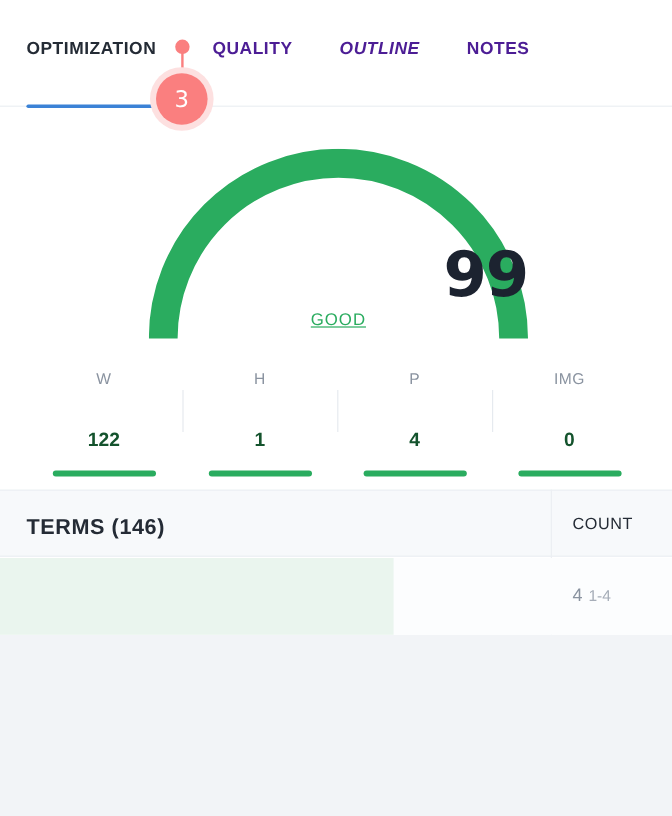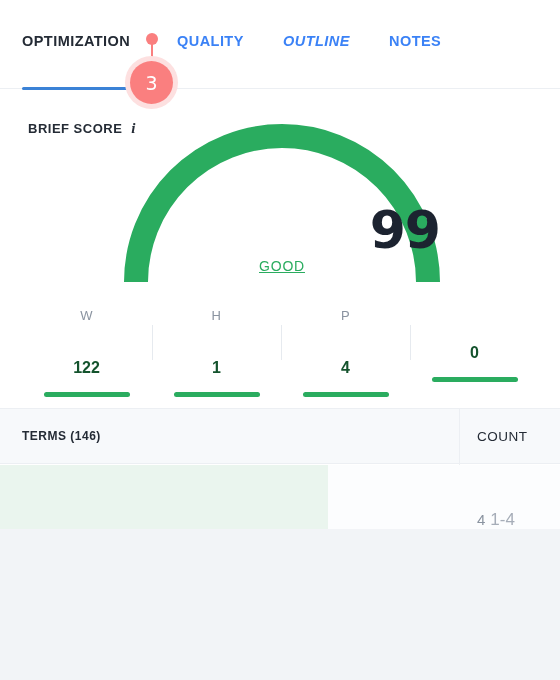--- a/index.html
+++ b/index.html
@@ -27,21 +27,21 @@
     position:absolute; left:0; top:0;
     width:560px; height:89px;
     border-bottom:1px solid #eceff3;
   }
   .tab {
     position:absolute;
     top:33px;
     font-size:14.5px;
     letter-spacing:0.45px;
     font-weight:700;
-    color:#3b82f6;
+    color:#4c1d95;
     white-space:nowrap;
     cursor:pointer;
   }
   .tab.active { color:#242b35; }
   .tab-underline {
     position:absolute;
     left:22px; top:87px;
     width:113px; height:3px;
     background:#3b82d6;
     border-radius:2px;
@@ -155,21 +155,21 @@
   }
   .thead {
     position:absolute; left:0; top:0;
     width:560px; height:56px;
     background:#f7f9fb;
     border-top:1px solid #eceff3;
     border-bottom:1px solid #eceff3;
   }
   .th-terms {
     position:absolute; left:22px; top:20px;
-    font-size:12px; font-weight:700;
+    font-size:18px; font-weight:700;
     letter-spacing:0.5px; color:#242b35;
   }
   .th-count {
     position:absolute; left:477px; top:20px;
     font-size:13.5px; font-weight:400;
     letter-spacing:0.5px; color:#242b35;
   }
   .col-divider {
     position:absolute; left:459px; top:0;
     width:1px; height:121px;
@@ -188,21 +188,21 @@
   }
   .td-term {
     position:absolute; left:22px; top:21px;
     font-size:16px; color:#6f7782; font-weight:400;
   }
   .td-count {
     position:absolute; left:477px; top:23px;
     font-size:15px; color:#8a93a0; font-weight:400;
     display:flex; align-items:baseline; gap:5px;
   }
-  .td-count .range { font-size:17px; color:#a6adb8;margin-top:22px; }
+  .td-count .range { font-size:13px; color:#a6adb8; }
 </style>
 </head>
 <body>
 
 <div id="root">
 
   <div class="panel">
 
     <div class="tabbar">
       <div class="tab active" style="left:22px;">OPTIMIZATION</div>
@@ -212,24 +212,20 @@
       <div class="tab-underline"></div>
     </div>
 
     <div class="pin-wrap">
       <div class="pin-dot"></div>
       <div class="pin-stem"></div>
       <div class="pin-halo"></div>
       <div class="pin-circle">3</div>
     </div>
 
-    <div class="brief-label">
-      <span>BRIEF SCORE</span>
-      <span class="info-icon">i</span>
-    </div>
 
     <div class="gauge">
       <svg width="316" height="162" viewBox="0 0 316 162">
         <path d="M 12 158 A 146 146 0 0 1 304 158" fill="none" stroke="#2aac5f" stroke-width="24" stroke-linecap="butt"></path>
       </svg>
       <div class="gauge-value">99</div>
       <div class="gauge-status">GOOD</div>
     </div>
 
     <div class="stats">
@@ -248,20 +244,21 @@
       <div class="stat-sep" style="left:281px;"></div>
 
       <div class="stat" style="left:281px;">
         <div class="stat-label">P</div>
         <div class="stat-value">4</div>
         <div class="stat-bar"></div>
       </div>
       <div class="stat-sep" style="left:410px;"></div>
 
       <div class="stat" style="left:410px;">
+        <div class="stat-label">IMG</div>
         <div class="stat-value">0</div>
         <div class="stat-bar"></div>
       </div>
     </div>
 
     <div class="table">
       <div class="thead">
         <div class="th-terms">TERMS (146)</div>
         <div class="th-count">COUNT</div>
       </div>

